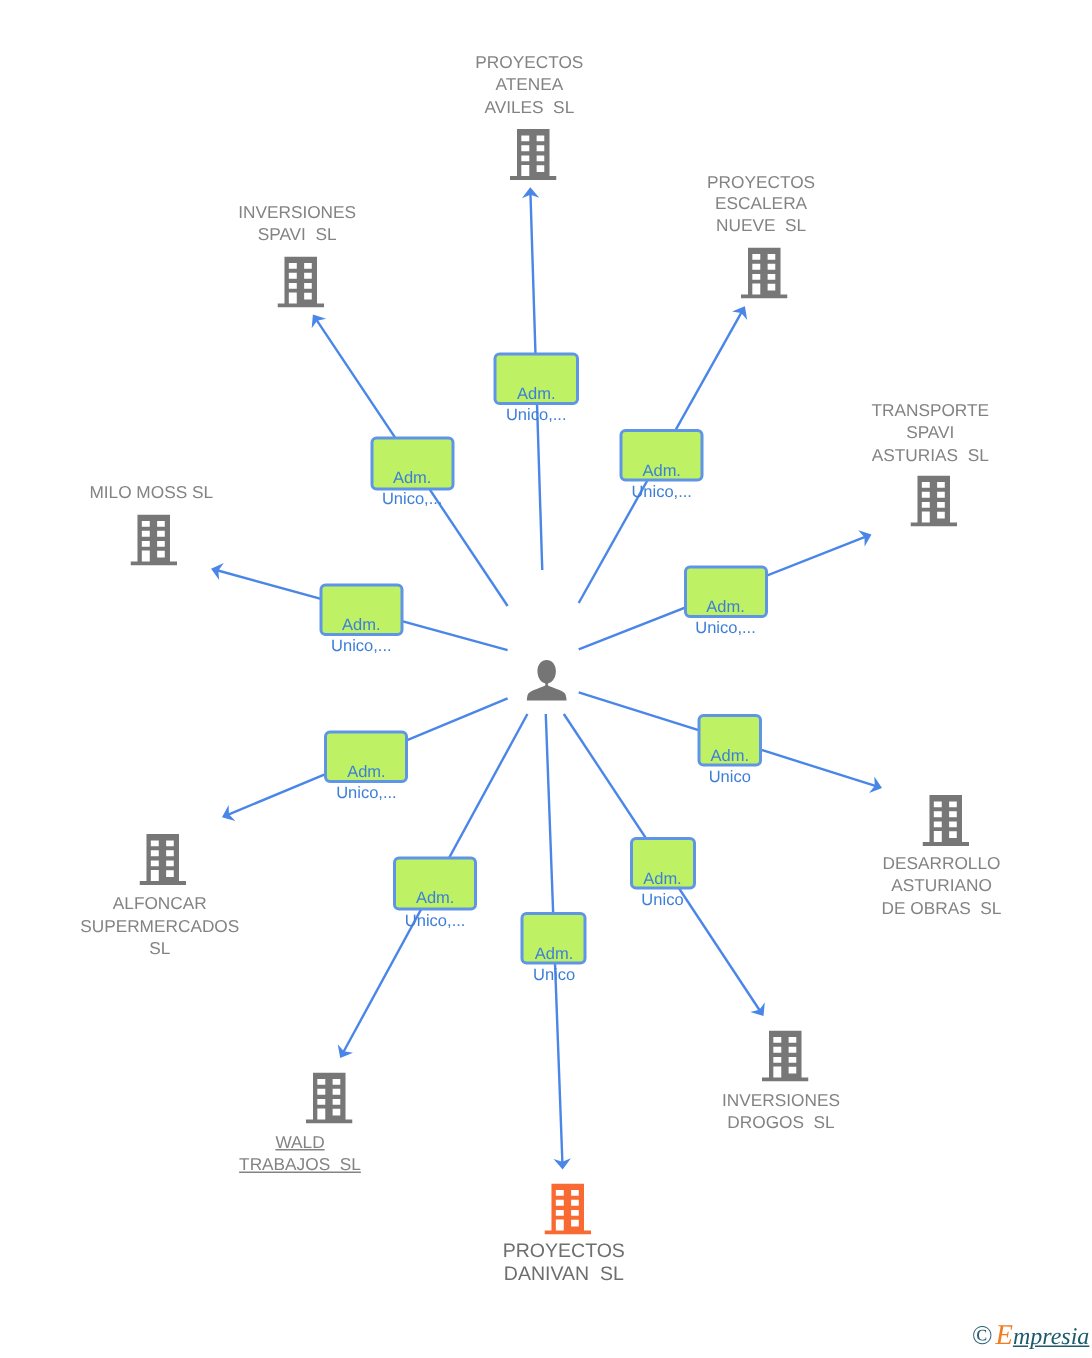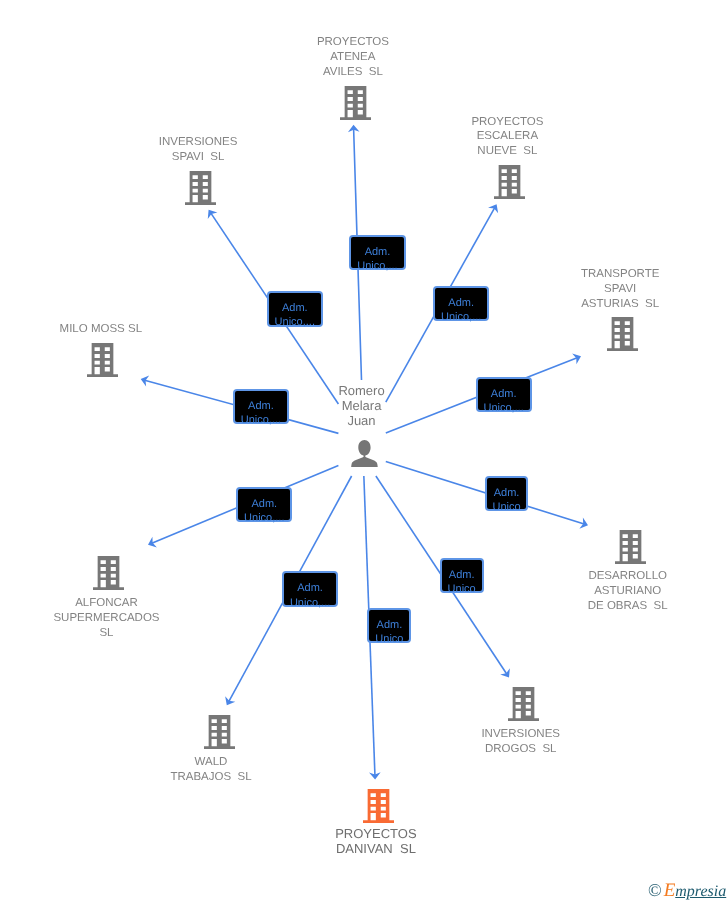--- a/index.html
+++ b/index.html
@@ -10,23 +10,23 @@
   #stage{position:relative;width:728px;height:905px;background:#fff;}
   svg#edges{position:absolute;left:0;top:0;width:728px;height:905px;z-index:1;}
   .node-icon{position:absolute;z-index:3;}
   .node-label{position:absolute;z-index:4;text-align:center;color:#838383;
               font-size:11.5px;line-height:14.8px;white-space:pre;}
   .node-label.focus{color:#6e6e6e;font-size:13px;line-height:15.1px;}
   .person-label{position:absolute;z-index:4;text-align:center;color:#787878;
                 font-size:13px;line-height:14.9px;white-space:pre;}
   .rel{position:absolute;z-index:2;box-sizing:border-box;
        border:2px solid var(--relb,#5e95e6);border-radius:4px;
-       background:#000000;
+       background:#bef264;
        color:#3d7fd8;font-size:11px;line-height:14.3px;
-       text-align:center;padding-top:8px;margin-left:20px;}
+       text-align:center;padding-top:19px;}
   .logo{position:absolute;}
 </style>
 </head>
 <body>
 
 <div id="stage">
     <svg id="edges" viewBox="0 0 728 905">
       <line x1="361.5" y1="380" x2="353.62846354104397" y2="128.8979869593036" stroke="#4a86e8" stroke-width="1.6"></line>
       <polygon points="353.50,124.80 359.52,131.81 353.66,129.84 347.93,132.18" fill="#4a86e8"></polygon>
       <line x1="338.4" y1="404.00785498489427" x2="210.87744543444248" y2="213.10928765186176" stroke="#4a86e8" stroke-width="1.6"></line>
@@ -97,38 +97,35 @@
         <path fill="#777777" fill-rule="evenodd" d="M4.65 0 H26.35 V31.3 H31 V34 H0 V31.3 H4.65 Z M7.55 4.3 H12.85 V8.1 H7.55 Z M17.75 4.3 H22.85 V8.1 H17.75 Z M7.55 10.9 H12.85 V14.9 H7.55 Z M17.75 10.9 H22.85 V14.9 H17.75 Z M7.55 17.7 H12.85 V21.5 H7.55 Z M17.75 17.7 H22.85 V21.5 H17.75 Z M7.55 24.0 H12.85 V31.3 H7.55 Z M17.75 24.1 H22.85 V28.6 H17.75 Z"></path>
       </svg></div>
     <div class="node-label" style="left: -43.5px; width: 300px; top: 596.2px;">ALFONCAR
 SUPERMERCADOS
 SL</div>
     <div class="rel" style="left: 216.2px; top: 487.1px; width: 56.2px; height: 35.2px;">Adm.
 Unico,...</div>
     <div class="node-icon" style="left: 204.05px; top: 715.1px;"><svg viewBox="0 0 31 34" width="31" height="34">
         <path fill="#777777" fill-rule="evenodd" d="M4.65 0 H26.35 V31.3 H31 V34 H0 V31.3 H4.65 Z M7.55 4.3 H12.85 V8.1 H7.55 Z M17.75 4.3 H22.85 V8.1 H17.75 Z M7.55 10.9 H12.85 V14.9 H7.55 Z M17.75 10.9 H22.85 V14.9 H17.75 Z M7.55 17.7 H12.85 V21.5 H7.55 Z M17.75 17.7 H22.85 V21.5 H17.75 Z M7.55 24.0 H12.85 V31.3 H7.55 Z M17.75 24.1 H22.85 V28.6 H17.75 Z"></path>
       </svg></div>
-    <div class="node-label" style="left: 61px; width: 300px; top: 755.2px;">WALD
+    <div class="node-label" style="left: 50px; width: 300px; top: 755.2px; text-decoration: underline;">WALD
 TRABAJOS  SL</div>
     <div class="rel" style="left: 262px; top: 571.4px; width: 56.2px; height: 35.2px;">Adm.
 Unico,...</div>
     <div class="node-icon" style="left: 508.05px; top: 687.2px;"><svg viewBox="0 0 31 34" width="31" height="34">
         <path fill="#777777" fill-rule="evenodd" d="M4.65 0 H26.35 V31.3 H31 V34 H0 V31.3 H4.65 Z M7.55 4.3 H12.85 V8.1 H7.55 Z M17.75 4.3 H22.85 V8.1 H17.75 Z M7.55 10.9 H12.85 V14.9 H7.55 Z M17.75 10.9 H22.85 V14.9 H17.75 Z M7.55 17.7 H12.85 V21.5 H7.55 Z M17.75 17.7 H22.85 V21.5 H17.75 Z M7.55 24.0 H12.85 V31.3 H7.55 Z M17.75 24.1 H22.85 V28.6 H17.75 Z"></path>
       </svg></div>
     <div class="node-label" style="left: 370.7px; width: 300px; top: 727px;">INVERSIONES
 DROGOS  SL</div>
     <div class="rel" style="left: 419.6px; top: 557.9px; width: 44.1px; height: 35.2px;">Adm.
 Unico</div>
     <div class="node-icon" style="left: 362.55px; top: 788.6px;"><svg viewBox="0 0 31 34" width="31" height="34">
         <path fill="#f96a33" fill-rule="evenodd" d="M4.65 0 H26.35 V31.3 H31 V34 H0 V31.3 H4.65 Z M7.55 4.3 H12.85 V8.1 H7.55 Z M17.75 4.3 H22.85 V8.1 H17.75 Z M7.55 10.9 H12.85 V14.9 H7.55 Z M17.75 10.9 H22.85 V14.9 H17.75 Z M7.55 17.7 H12.85 V21.5 H7.55 Z M17.75 17.7 H22.85 V21.5 H17.75 Z M7.55 24.0 H12.85 V31.3 H7.55 Z M17.75 24.1 H22.85 V28.6 H17.75 Z"></path>
       </svg></div>
     <div class="node-label focus" style="left: 225.9px; width: 300px; top: 826.4px;">PROYECTOS
 DANIVAN  SL</div>
     <div class="rel" style="left: 347.3px; top: 608.2px; width: 44.2px; height: 35.2px;">Adm.
 Unico</div>
     <div class="node-icon" style="left: 350.9px; top: 439.9px;"><svg viewBox="0 0 26.9 27.3" width="26.9" height="27.3">
         <path fill="#757575" d="M13.45 0.0 C10.05 0.0 7.3 2.9 7.3 7.45 C7.3 11.5 9.55 14.7 11.9 15.3 C12.85 15.55 13.0 16.75 11.95 17.3 C10.6 18.0 7.3 19.0 4.9 20.05 C2.35 21.15 1.05 22.05 0.65 23.75 C0.38 25.05 0.2 26.4 0.15 27.3 L26.75 27.3 C26.7 26.4 26.52 25.05 26.25 23.75 C25.85 22.05 24.55 21.15 22.0 20.05 C19.6 19.0 16.3 18.0 14.95 17.3 C13.9 16.75 14.05 15.55 15.0 15.3 C17.35 14.7 19.6 11.5 19.6 7.45 C19.6 2.9 16.85 0.0 13.45 0.0 Z"></path>
       </svg></div>
-    <div class="person-label" style="left: 211.5px; width: 300px; top: 383.9px;">Romero
-Melara
-Juan</div>
     <div class="logo" style="left: 648px; top: 879.5px; white-space: nowrap;"><span style="font:18px 'Liberation Serif',serif;color:#2a6073;">©</span><span style="font-size:7px">&nbsp;</span><span style="font:italic 19px 'Liberation Serif',serif;color:#f47b20;">E</span><span style="font:italic 16px 'Liberation Serif',serif;color:#1d5a6e;text-decoration:underline;">mpresia</span></div>
   </div>
 
 </body></html>

